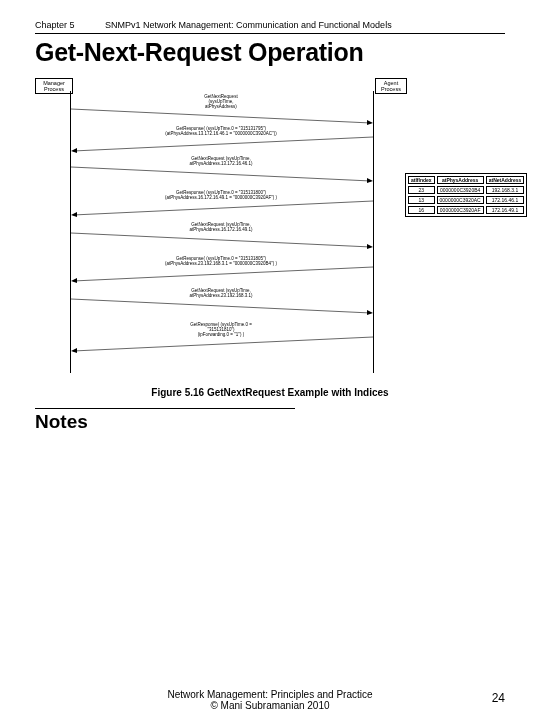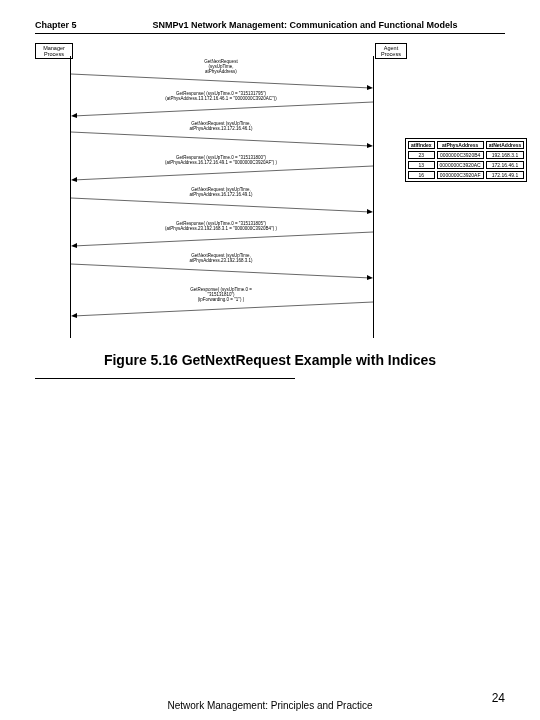--- a/index.html
+++ b/index.html
@@ -13,25 +13,25 @@
   }
   .page {
     padding: 20px 35px 10px 35px;
     position: relative;
     height: 690px;
     box-sizing: border-box;
   }
   .header-row {
     display: flex;
     font-size: 9px;
-    font-weight: bold;
+    font-weight: normal;
     padding-bottom: 2px;
   }
   .header-ch { width: 70px; }
-  .header-sub { flex: 1; text-align: center; }
+  .header-sub { flex: 1; }
   .hr { border-top: 1.5px solid #000; margin: 1px 0 4px 0; }
   .title { font-size: 25px; font-weight: bold; letter-spacing: -0.3px; margin: 2px 0 6px 0; }
   .diagram-wrap { position: relative; height: 310px; margin-top: 2px; }
   .process-box {
     position: absolute;
     border: 1px solid #000;
     font-size: 5.5px;
     text-align: center;
     padding: 1px 3px;
     line-height: 1.1;
@@ -61,21 +61,21 @@
   .tbl {
     position: absolute;
     left: 370px;
     top: 100px;
     font-size: 5px;
     border: 1px solid #000;
     background:#fff;
   }
   .tbl th { border: 1px solid #000; padding: 0 2px; font-weight: bold; text-align: center; }
   .tbl td { border: 1px solid #000; padding: 0 2px; text-align: center; }
-  .caption { font-size: 14px; font-weight: bold; text-align: center; margin-top: 4px; }
+  .caption { font-size: 10px; font-weight: bold; text-align: center; margin-top: 4px; }
   .notes-hr { border-top: 1.5px solid #000; width: 260px; margin: 10px 0 2px 0; }
   .notes { font-size: 19px; font-weight: bold; }
   .footer {
     position: absolute;
     bottom: 9px;
     left: 0;
     width: 540px;
     font-size: 10px;
     text-align: center;
   }
@@ -83,20 +83,21 @@
 </style>
 </head>
 <body>
 
 <div class="page">
   <div class="header-row">
     <div class="header-ch">Chapter 5</div>
     <div class="header-sub">SNMPv1 Network Management: Communication and Functional Models</div>
   </div>
   <div class="hr"></div>
+  <div class="title">Get-Next-Request Operation</div>
 
   <div class="diagram-wrap">
     <div class="process-box mgr">Manager<br>Process</div>
     <div class="process-box agt">Agent<br>Process</div>
     <div class="lifeline ll-left"></div>
     <div class="lifeline ll-right"></div>
 
     <div class="msg" style="top:22px">GetNextRequest<br>(sysUpTime,<br>atPhysAddress)</div>
     <div class="arrow" style="top:34px"><svg viewBox="0 0 302 18">
           <line x1="0" y1="2" x2="300" y2="16" stroke="#000" stroke-width="0.6"></line>
@@ -166,18 +167,20 @@
         <td>16</td>
             <td>0000000C3920AF</td>
             <td>172.16.49.1</td>
       </tr>
     </tbody>
       </table>
   </div>
 
   <div class="caption">Figure 5.16 GetNextRequest Example with Indices</div>
   <div class="notes-hr"></div>
+  <div class="notes">Notes</div>
 </div>
 
 <div class="footer">
   <div>Network Management: Principles and Practice</div>
+  <div>© Mani Subramanian 2010</div>
   <div class="pg">24</div>
 </div>
 
 </body></html>

